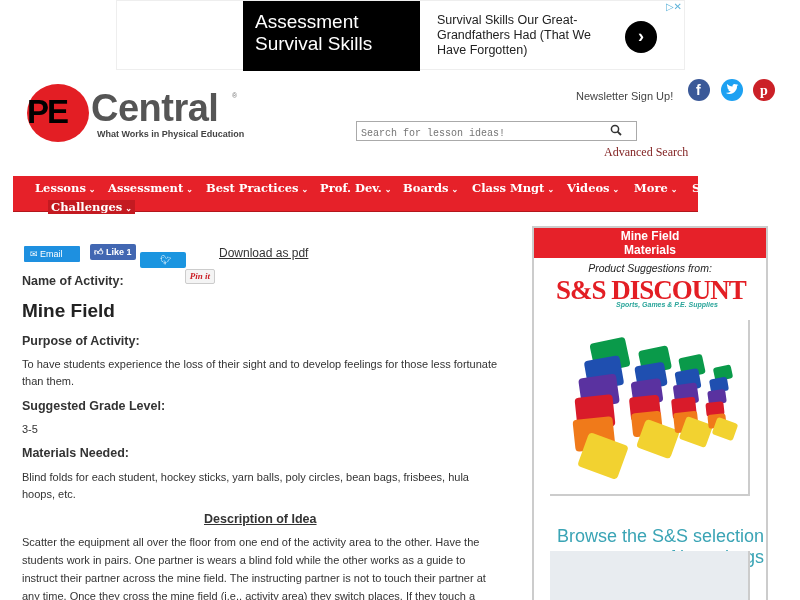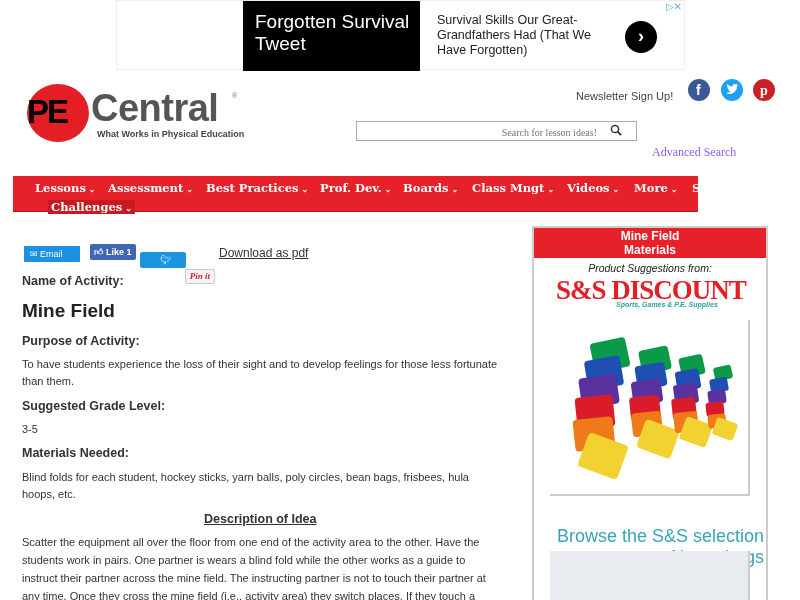--- a/index.html
+++ b/index.html
@@ -20,23 +20,23 @@
   .logo-reg { position: absolute; left: 205px; top: 8px; font-size: 7px; color: #777; }
   .logo-tag { position: absolute; left: 70px; top: 45px; font-size: 9px; font-weight: bold; color: #444; }
 
   
   .newsletter { position: absolute; left: 576px; top: 90px; font-size: 11px; color: #444; }
   .social { position: absolute; top: 79px; width: 22px; height: 22px; border-radius: 50%; color: #fff; font-weight: bold; font-size: 13px; text-align: center; line-height: 22px; }
   .fb { left: 688px; background: #3b5998; }
   .tw { left: 721px; background: #1da1f2; }
   .pi { left: 753px; background: #cb2027; }
   .search { position: absolute; left: 356px; top: 121px; width: 281px; height: 20px; border: 1px solid #aaa; background: #fff; }
-  .search input { border: none; outline: none; width: 240px; height: 18px; padding-left: 4px; font-size: 10px; color: #999; background: transparent; font-family: Liberation Serif, serif; text-align: right; }
+  .search input { border: none; outline: none; width: 240px; height: 18px; padding-left: 4px; font-size: 10px; color: #999; background: transparent; font-family: Liberation Mono, monospace; }
   .search-icon { position: absolute; right: 14px; top: 2px; width: 12px; height: 12px; }
-  .adv-search { position: absolute; left: 652px; top: 145px; font-family: "Liberation Serif", serif; font-size: 12px; color: #8b5cf6; text-decoration: none; }
+  .adv-search { position: absolute; left: 604px; top: 145px; font-family: "Liberation Serif", serif; font-size: 12px; color: #7f1d1d; text-decoration: none; }
 
   
   .nav { position: absolute; left: 13px; top: 176px; width: 685px; height: 36px; background: #e62129; border-bottom: 1px solid #b3161c; }
   .nav-item { position: absolute; top: 5px; font-family: "DejaVu Serif", serif; font-size: 11.5px; font-weight: bold; color: #fff; white-space: nowrap; cursor: pointer; }
   .nav-item .chev { font-size: 8px; margin-left: 3px; }
   .nav-item.second { top: 24px; background: #c41a21; padding: 0 3px; }
 
   
   .btn-email { position: absolute; left: 24px; top: 246px; width: 56px; height: 16px; background: #1e90e0; color: #fff; font-size: 9px; line-height: 16px; padding-left: 6px; border-radius: 1px; }
   .btn-like { position: absolute; left: 90px; top: 244px; width: 46px; height: 16px; background: #4267b2; color: #fff; font-size: 9px; font-weight: bold; line-height: 16px; padding-left: 4px; border-radius: 2px; }
@@ -59,21 +59,21 @@
   .ss-main { position: absolute; left: 0; top: 0; font-family: "Liberation Serif", serif; font-weight: bold; font-size: 27px; color: #e31e24; letter-spacing: -1px; line-height: 28px; }
   .ss-tag { position: absolute; left: 60px; top: 25px; font-size: 7px; font-style: italic; font-weight: bold; color: #2aa59a; }
   .product-img { position: absolute; left: 16px; top: 92px; width: 200px; height: 176px; background: #fff; border-right: 2px solid #ccc; border-bottom: 2px solid #ccc; }
   .browse-link { position: absolute; left: 6px; top: 298px; width: 224px; text-align: right; font-size: 18px; color: #3aa4b5; }
   .product-img2 { position: absolute; left: 16px; top: 323px; width: 200px; height: 60px; background: #e8ecf0; border-right: 2px solid #ccc; }
 </style>
 </head>
 <body>
 
 <div class="ad">
-  <div class="ad-black">Forgotten Survival Tweet</div>
+  <div class="ad-black">Assessment Survival Skills</div>
   <div class="ad-text">Survival Skills Our Great-Grandfathers Had (That We Have Forgotten)</div>
   <div class="ad-arrow">›</div>
   <div class="ad-choices">▷✕</div>
 </div>
 
 <div class="logo">
   <div class="logo-circle">PE</div>
   <div class="logo-word">Central</div>
   <div class="logo-reg">®</div>
   <div class="logo-tag">What Works in Physical Education</div>

